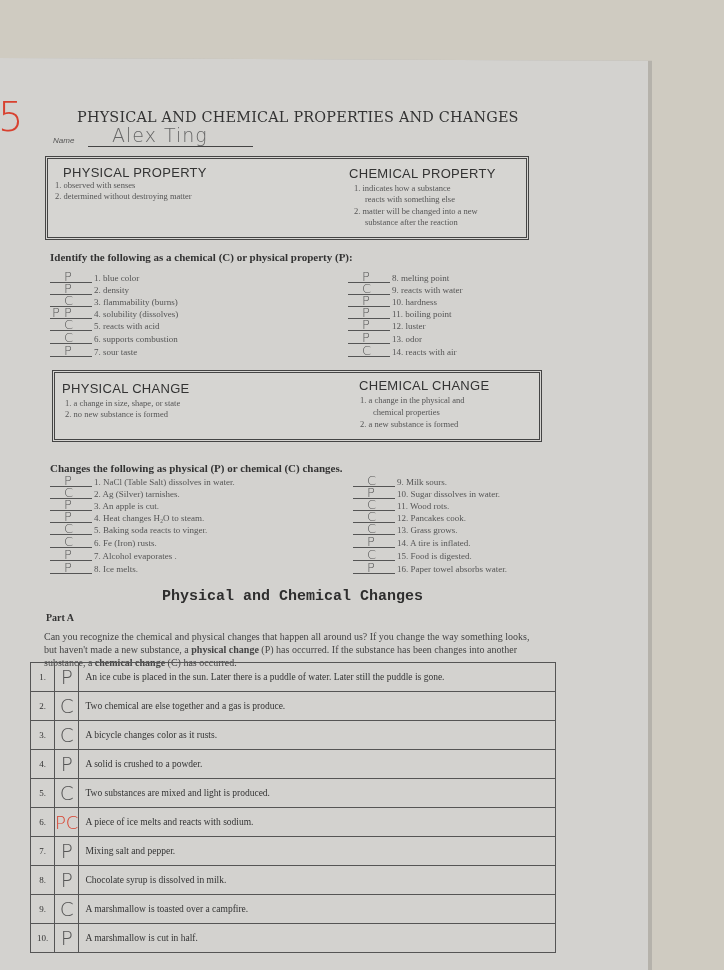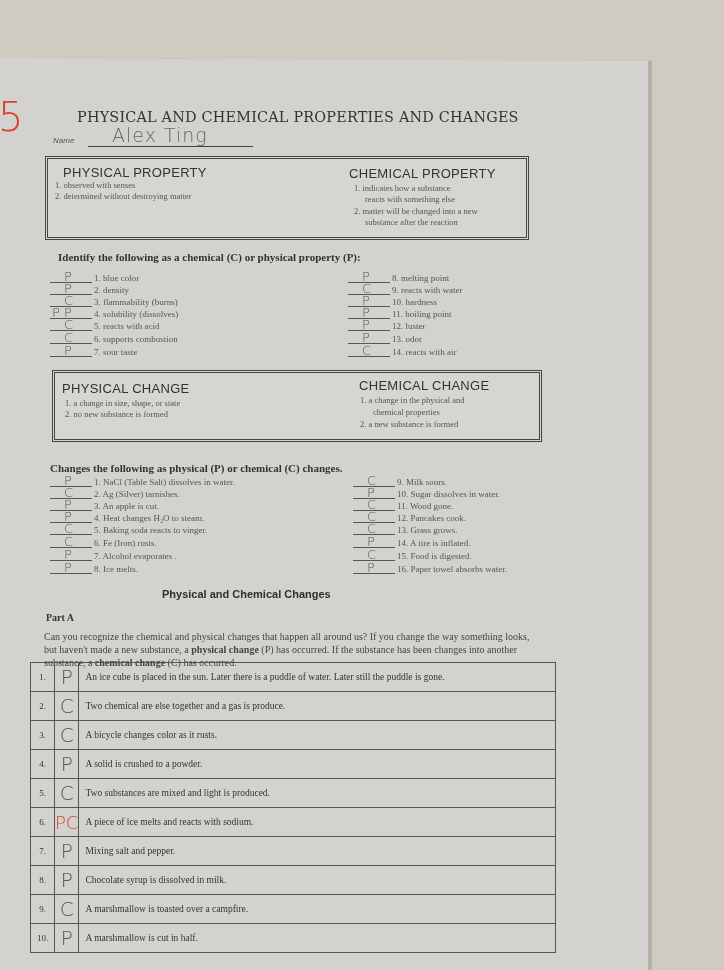--- a/index.html
+++ b/index.html
@@ -15,21 +15,21 @@
   .name-line{left:88px;top:146px;width:165px;border-bottom:1px solid #444;}
   .name-val{left:112px;top:124px;font-size:19px;font-family:"DejaVu Sans",sans-serif;color:#666;font-weight:300;letter-spacing:1px;}
   .grade{left:-2px;top:94px;font-size:40px;font-family:"DejaVu Sans",sans-serif;color:#d8412f;font-weight:200;}
   .box{position:absolute;border:3px double #444;background:#d6d5d2;}
   .box-h{font-family:"Liberation Sans",sans-serif;font-size:13px;color:#333;letter-spacing:0.3px;}
   .box-t{font-size:8.5px;line-height:11px;color:#555;}
   .sec-h{font-size:11px;font-weight:bold;color:#333;font-family:"Liberation Serif",serif;}
   .item{position:absolute;font-size:9px;color:#555;white-space:nowrap;}
   .blank{display:inline-block;width:42px;border-bottom:1px solid #555;height:10px;vertical-align:bottom;position:relative;margin-right:2px;}
   .ans{position:absolute;left:14px;bottom:-2px;font-family:"DejaVu Sans",sans-serif;font-size:13px;color:#555;font-weight:300;}
-  .title2{left:162px;top:588px;font-size:11px;font-weight:bold;font-family:Liberation Sans, sans-serif;color:#2e2e2e;}
+  .title2{left:162px;top:588px;font-size:15px;font-weight:bold;font-family:Liberation Mono, monospace;color:#2e2e2e;}
   .parta{left:46px;top:612px;font-size:10px;font-weight:bold;color:#333;}
   .para{left:44px;top:622px;width:500px;font-size:10px;line-height:13px;color:#444;margin-top:8px;}
   table.t{position:absolute;left:30px;top:662px;width:526px;border-collapse:collapse;font-size:9.5px;color:#333;}
   table.t td{border:1px solid #555;height:28px;padding:0;vertical-align:middle;}
   table.t td.n{width:23px;text-align:center;font-size:9px;}
   table.t td.a{width:18px;text-align:center;font-family:"DejaVu Sans",sans-serif;font-size:20px;font-weight:200;color:#555;}
   table.t td.s{padding-left:6px;}
 </style>
 </head>
 <body>
@@ -47,21 +47,21 @@
   <div class="abs box-h" style="left:15px;top:6px;">PHYSICAL PROPERTY</div>
   <div class="abs box-t" style="left:7px;top:21px;">1. observed with senses</div>
   <div class="abs box-t" style="left:7px;top:32px;">2. determined without destroying matter</div>
   <div class="abs box-h" style="left:301px;top:7px;">CHEMICAL PROPERTY</div>
   <div class="abs box-t" style="left:306px;top:24px;">1.  indicates how a substance</div>
   <div class="abs box-t" style="left:317px;top:35px;">reacts with something else</div>
   <div class="abs box-t" style="left:306px;top:47px;">2. matter will be changed into a new</div>
   <div class="abs box-t" style="left:317px;top:58px;">substance after the reaction</div>
 </div>
 
-<div class="abs sec-h" style="left:58px;top:251px;text-align:right;">Identify the following as a chemical (C) or physical property (P):</div>
+<div class="abs sec-h" style="left:50px;top:251px;text-align:right;">Identify the following as a chemical (C) or physical property (P):</div>
 
 <div class="item" style="left:50px;top:272px;"><span class="blank"><span class="ans">P</span></span><span>1.</span> <span>blue color</span></div>
 <div class="item" style="left:50px;top:284px;"><span class="blank"><span class="ans">P</span></span><span>2.</span> <span>density</span></div>
 <div class="item" style="left:50px;top:296px;"><span class="blank"><span class="ans">C</span></span><span>3.</span> <span>flammability (burns)</span></div>
 <div class="item" style="left:50px;top:308px;"><span class="blank"><span class="ans red" style="left:2px;">P</span><span class="ans red">P</span></span><span>4.</span> <span>solubility (dissolves)</span></div>
 <div class="item" style="left:50px;top:320px;"><span class="blank"><span class="ans">C</span></span><span>5.</span> <span>reacts with acid</span></div>
 <div class="item" style="left:50px;top:333px;"><span class="blank"><span class="ans">C</span></span><span>6.</span> <span>supports combustion</span></div>
 <div class="item" style="left:50px;top:346px;"><span class="blank"><span class="ans">P</span></span><span>7.</span> <span>sour taste</span></div>
 
 <div class="item" style="left:348px;top:272px;"><span class="blank"><span class="ans">P</span></span><span>8.</span> <span>melting point</span></div>
@@ -88,21 +88,21 @@
 <div class="item" style="left:50px;top:488px;"><span class="blank"><span class="ans">C</span></span><span>2.</span> <span>Ag (Silver) tarnishes.</span></div>
 <div class="item" style="left:50px;top:500px;"><span class="blank"><span class="ans">P</span></span><span>3.</span> <span>An apple is cut.</span></div>
 <div class="item" style="left:50px;top:512px;"><span class="blank"><span class="ans">P</span></span><span>4.</span> <span>Heat changes H₂O to steam.</span></div>
 <div class="item" style="left:50px;top:524px;"><span class="blank"><span class="ans">C</span></span><span>5.</span> <span>Baking soda reacts to vinger.</span></div>
 <div class="item" style="left:50px;top:537px;"><span class="blank"><span class="ans">C</span></span><span>6.</span> <span>Fe (Iron) rusts.</span></div>
 <div class="item" style="left:50px;top:550px;"><span class="blank"><span class="ans">P</span></span><span>7.</span> <span>Alcohol evaporates .</span></div>
 <div class="item" style="left:50px;top:563px;"><span class="blank"><span class="ans">P</span></span><span>8.</span> <span>Ice melts.</span></div>
 
 <div class="item" style="left:353px;top:476px;"><span class="blank"><span class="ans">C</span></span><span>9.</span> <span>Milk sours.</span></div>
 <div class="item" style="left:353px;top:488px;"><span class="blank"><span class="ans">P</span></span><span>10.</span> <span>Sugar dissolves in water.</span></div>
-<div class="item" style="left:353px;top:500px;"><span class="blank"><span class="ans">C</span></span><span>11.</span> <span>Wood gone.</span></div>
+<div class="item" style="left:353px;top:500px;"><span class="blank"><span class="ans">C</span></span><span>11.</span> <span>Wood rots.</span></div>
 <div class="item" style="left:353px;top:512px;"><span class="blank"><span class="ans">C</span></span><span>12.</span> <span>Pancakes cook.</span></div>
 <div class="item" style="left:353px;top:524px;"><span class="blank"><span class="ans">C</span></span><span>13.</span> <span>Grass grows.</span></div>
 <div class="item" style="left:353px;top:537px;"><span class="blank"><span class="ans">P</span></span><span>14.</span> <span>A tire is inflated.</span></div>
 <div class="item" style="left:353px;top:550px;"><span class="blank"><span class="ans">C</span></span><span>15.</span> <span>Food is digested.</span></div>
 <div class="item" style="left:353px;top:563px;"><span class="blank"><span class="ans">P</span></span><span>16.</span> <span>Paper towel absorbs water.</span></div>
 
 <div class="abs title2">Physical and Chemical Changes</div>
 <div class="abs parta">Part A</div>
 <div class="abs para"><span>Can you recognize the chemical and physical changes that happen all around us?  If you change the way something looks, but haven't made a new substance, a </span><b>physical change</b><span> (P) has occurred.  If the substance has been changes into another substance, a </span><b>chemical change</b><span> (C) has occurred.</span></div>
 

